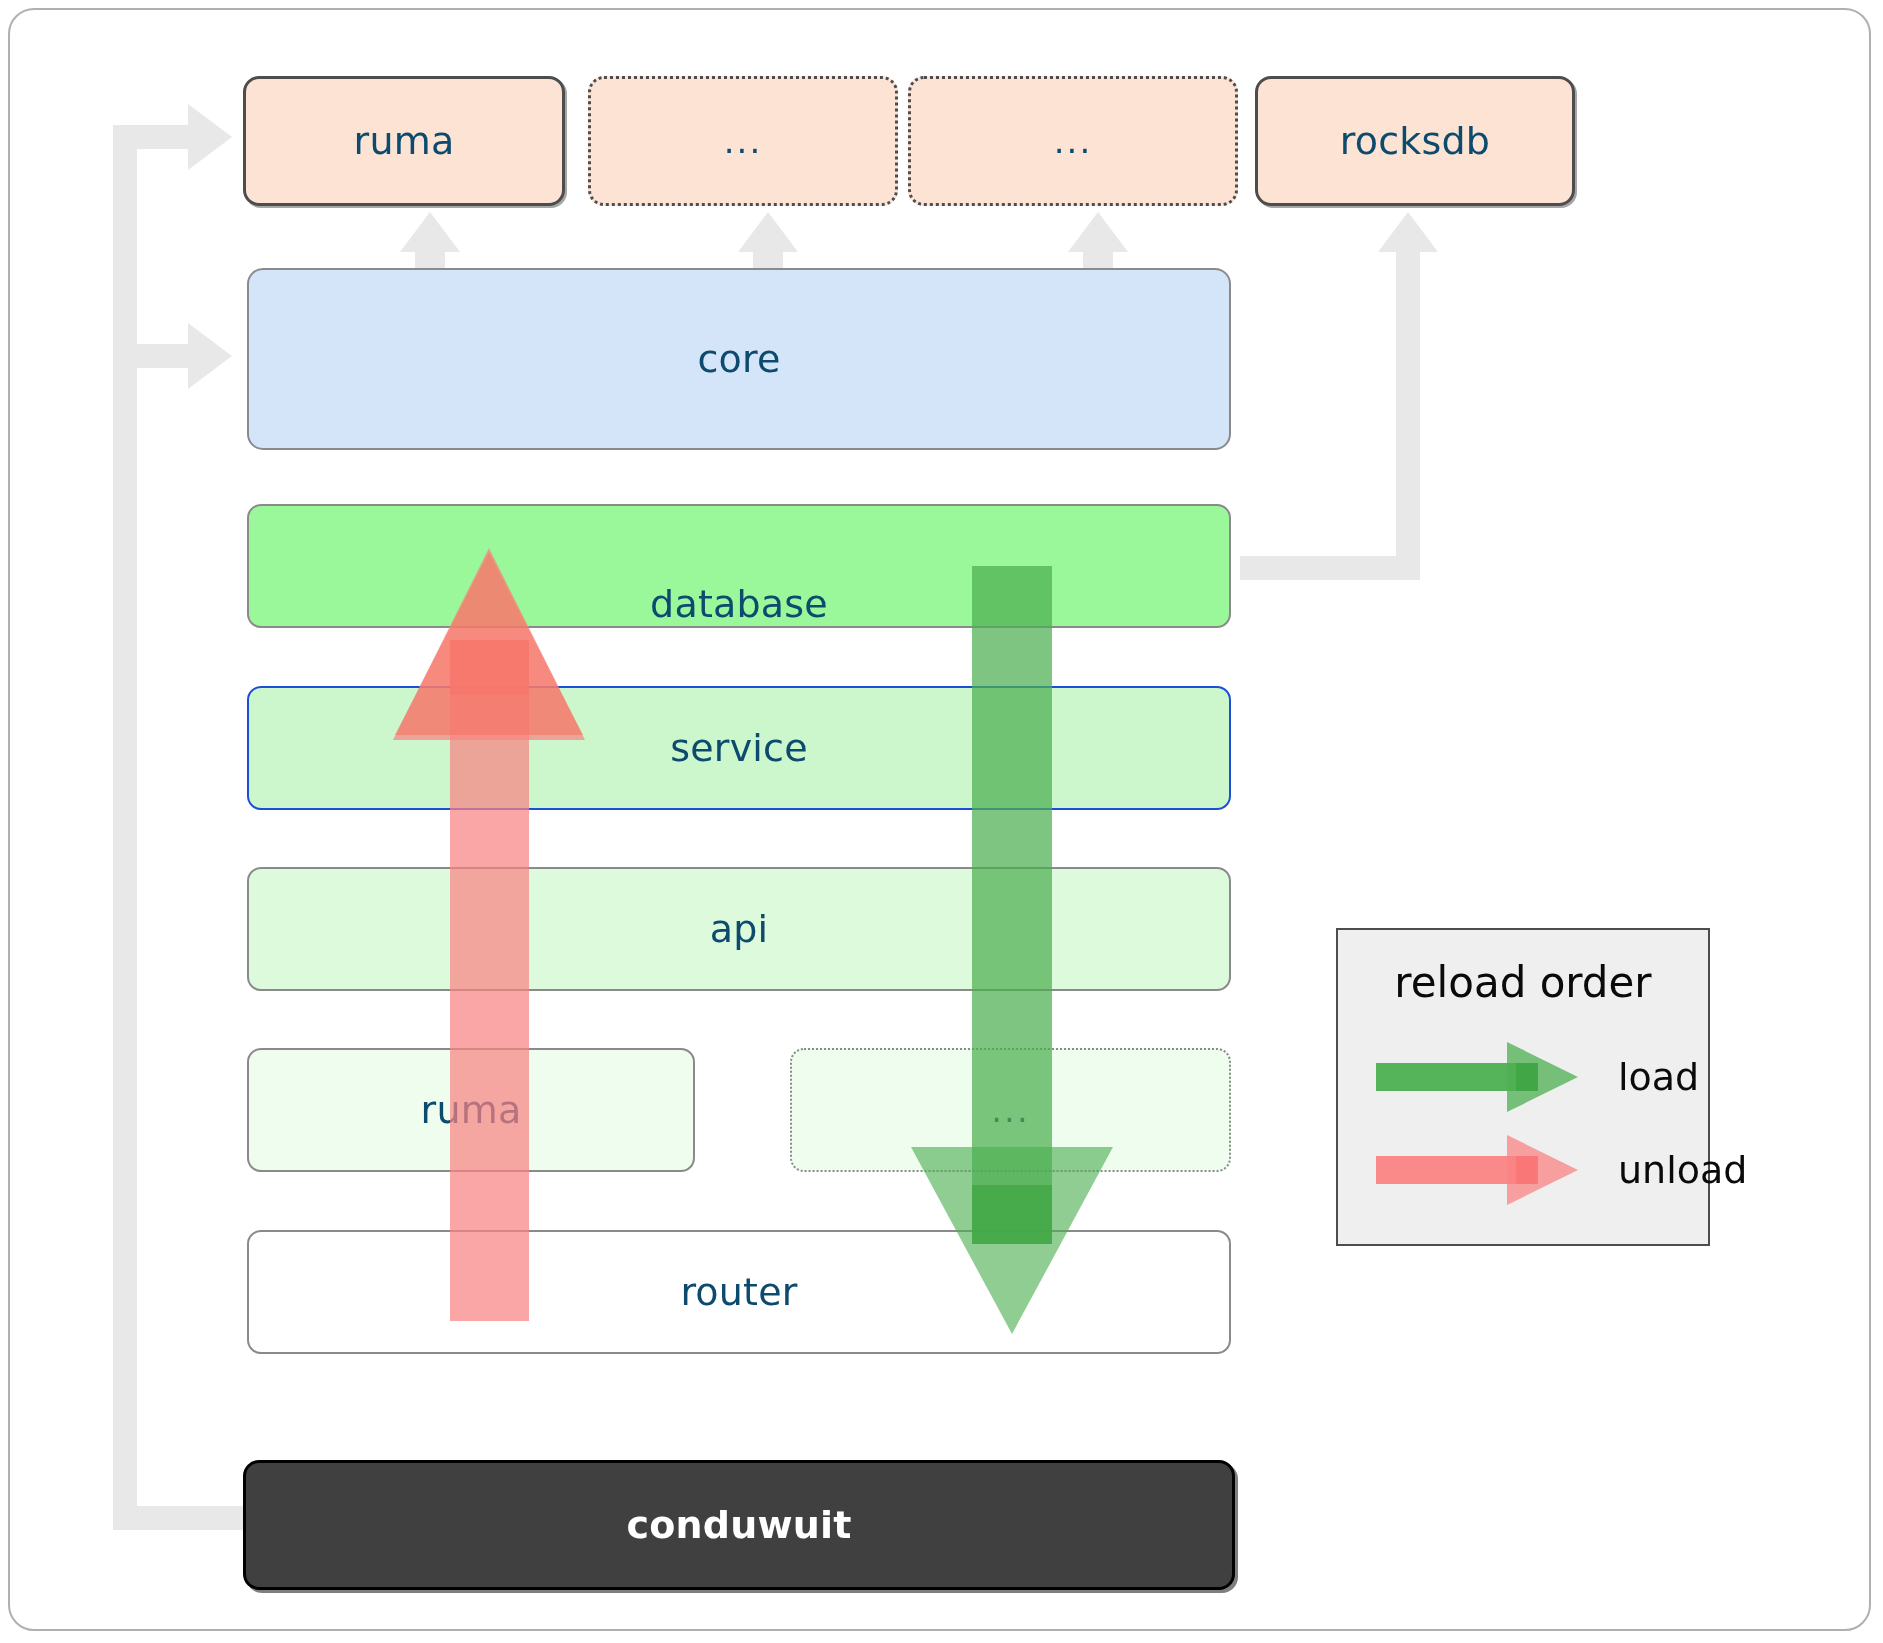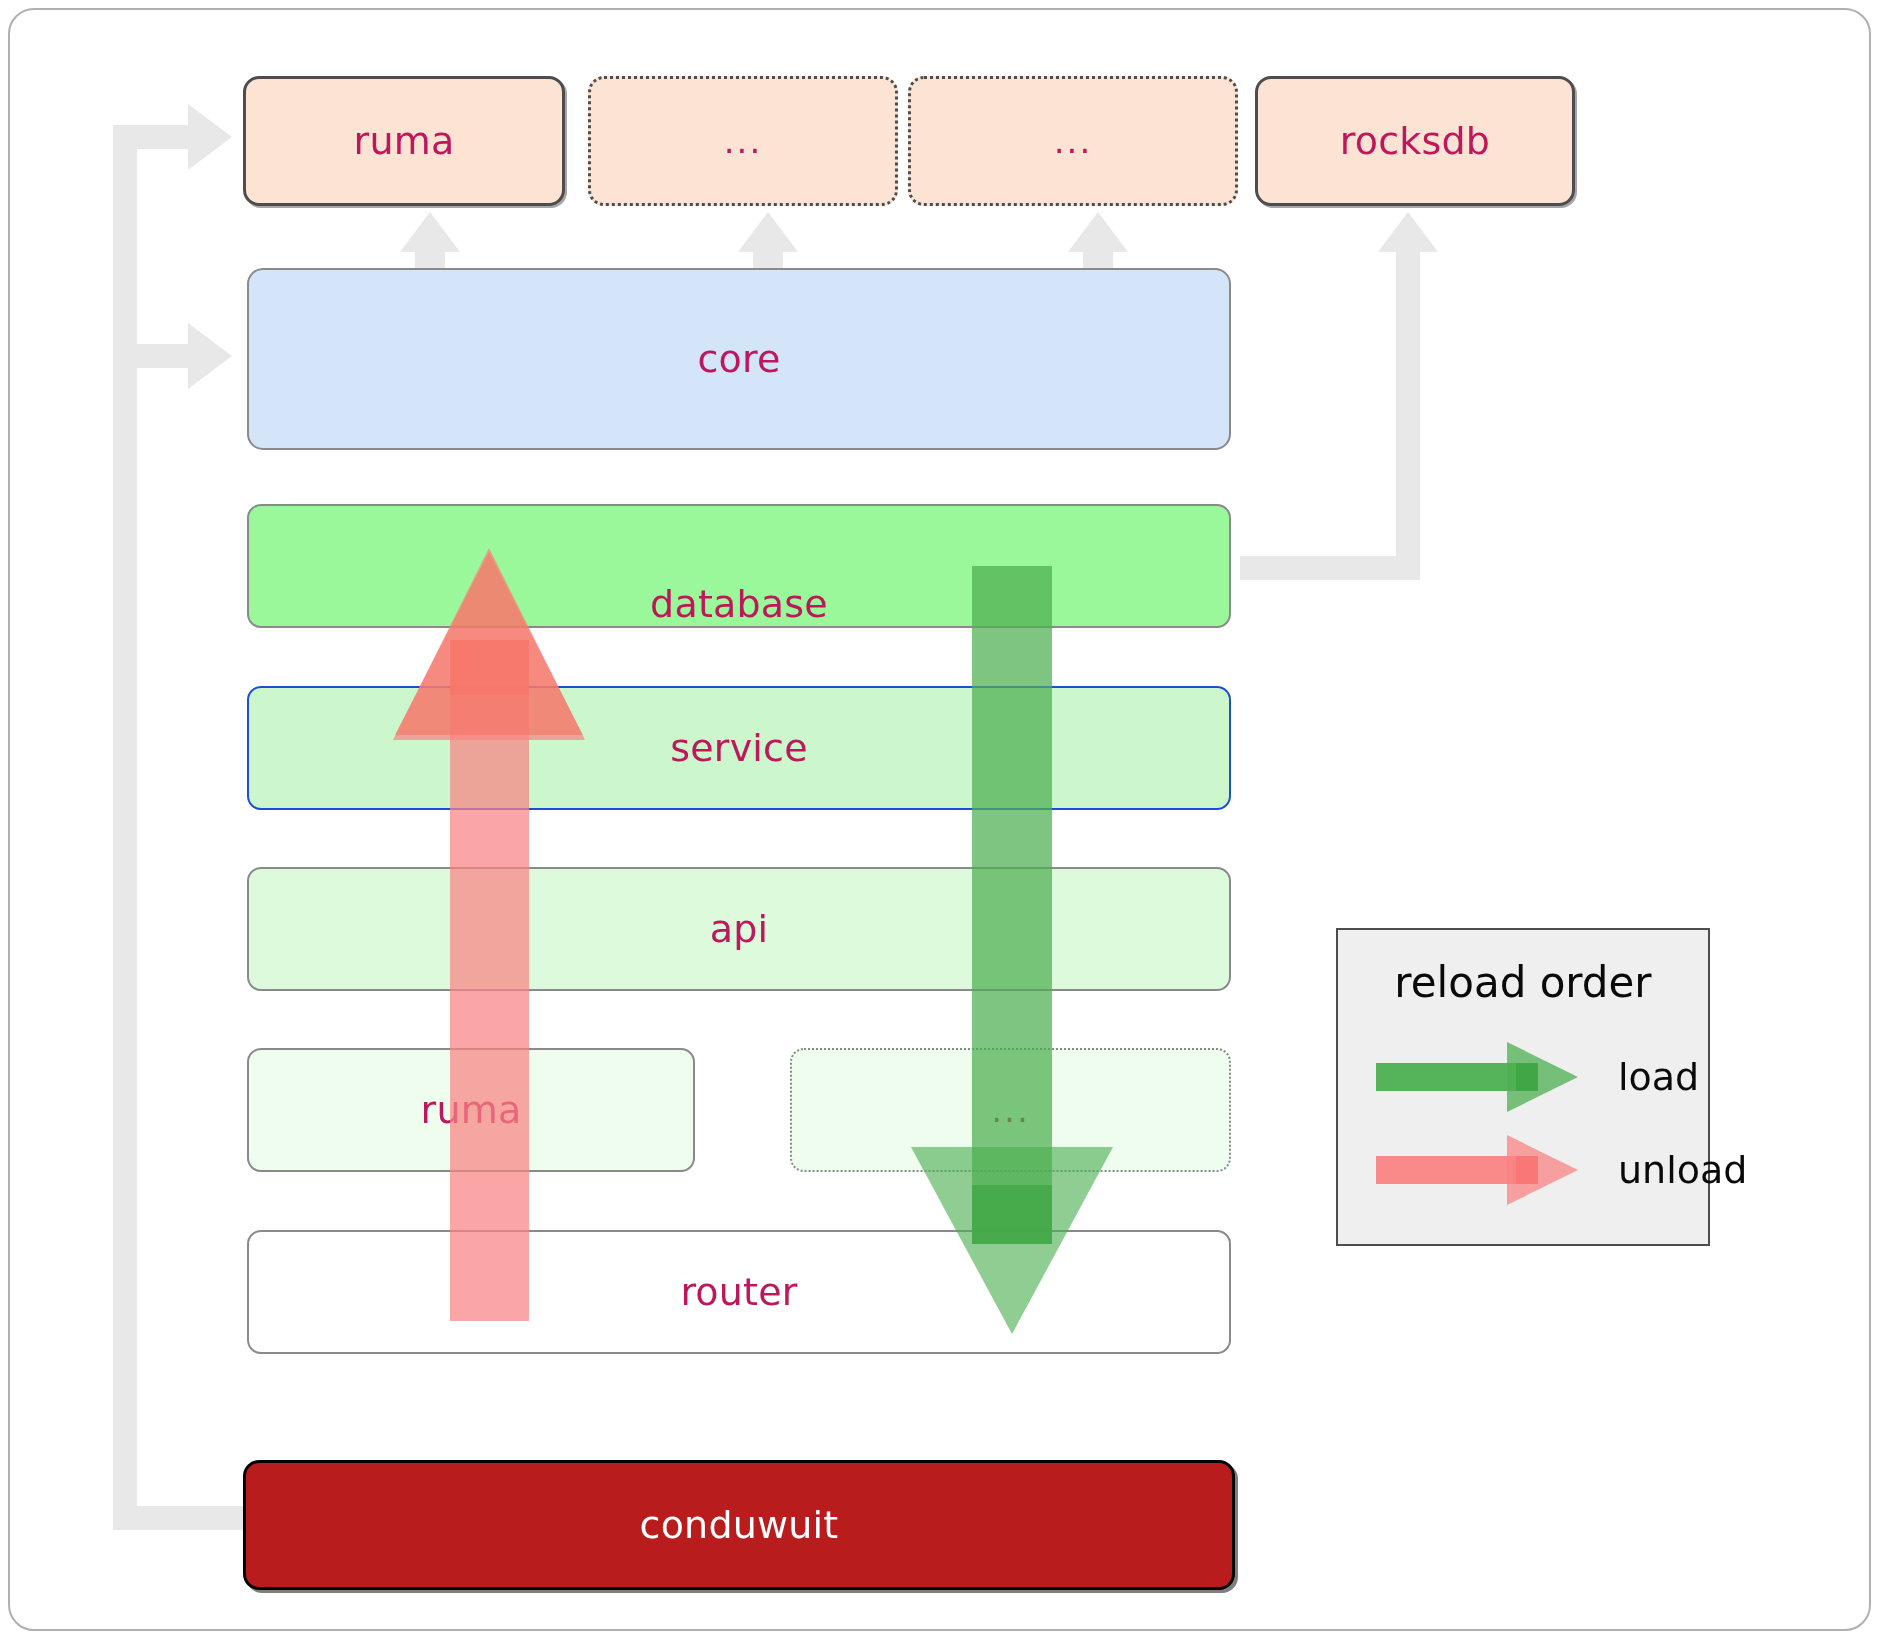--- a/index.html
+++ b/index.html
@@ -31,21 +31,21 @@
   }
 
   .node {
     position: absolute;
     box-sizing: border-box;
     display: flex;
     align-items: center;
     justify-content: center;
     border-radius: 14px;
     font-size: 38px;
-    color: #be185d;
+    color: #0c4a6e;
     letter-spacing: 0.2px;
     z-index: 6;
   }
   .node.dep {
     background: #fce3d3;
     border: 3px solid #4d4d4d;
     border-radius: 16px;
     box-shadow: 2px 2px 0 rgba(0,0,0,0.35);
   }
   .node.dep-dotted {
@@ -59,24 +59,24 @@
     border: 2px solid #8a8a8a;
     border-radius: 16px;
   }
   .node.layer-1 { background: #9af79a; border: 2px solid #8a8a8a; align-items: flex-end; }
   .node.layer-2 { background: #ccf7cc; border: 2px solid #1d4ed8; }
   .node.layer-3 { background: #ddfadd; border: 2px solid #8a8a8a; }
   .node.layer-4 { background: #eefdee; border: 2px solid #8a8a8a; }
   .node.layer-4-dotted { background: #eefdee; border: 2px dotted #8a8a8a; }
   .node.plain { background: #ffffff; border: 2px solid #8a8a8a; }
   .node.root {
-    background: #b91c1c;
+    background: #404040;
     border: 3px solid #000000;
     color: #ffffff;
-    font-weight: normal;
+    font-weight: bold;
     border-radius: 16px;
     box-shadow: 3px 3px 0 rgba(0,0,0,0.5);
   }
 
   .dots {
     letter-spacing: 2px;
     font-size: 34px;
   }
 
   

